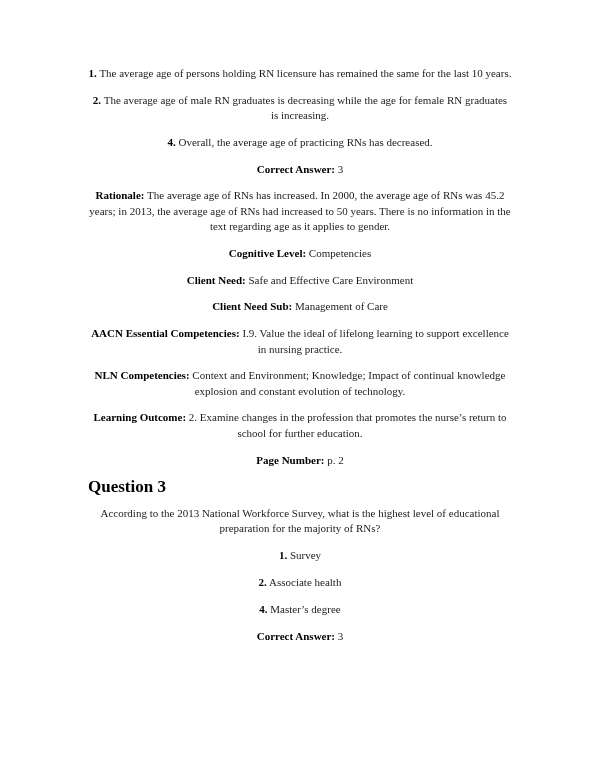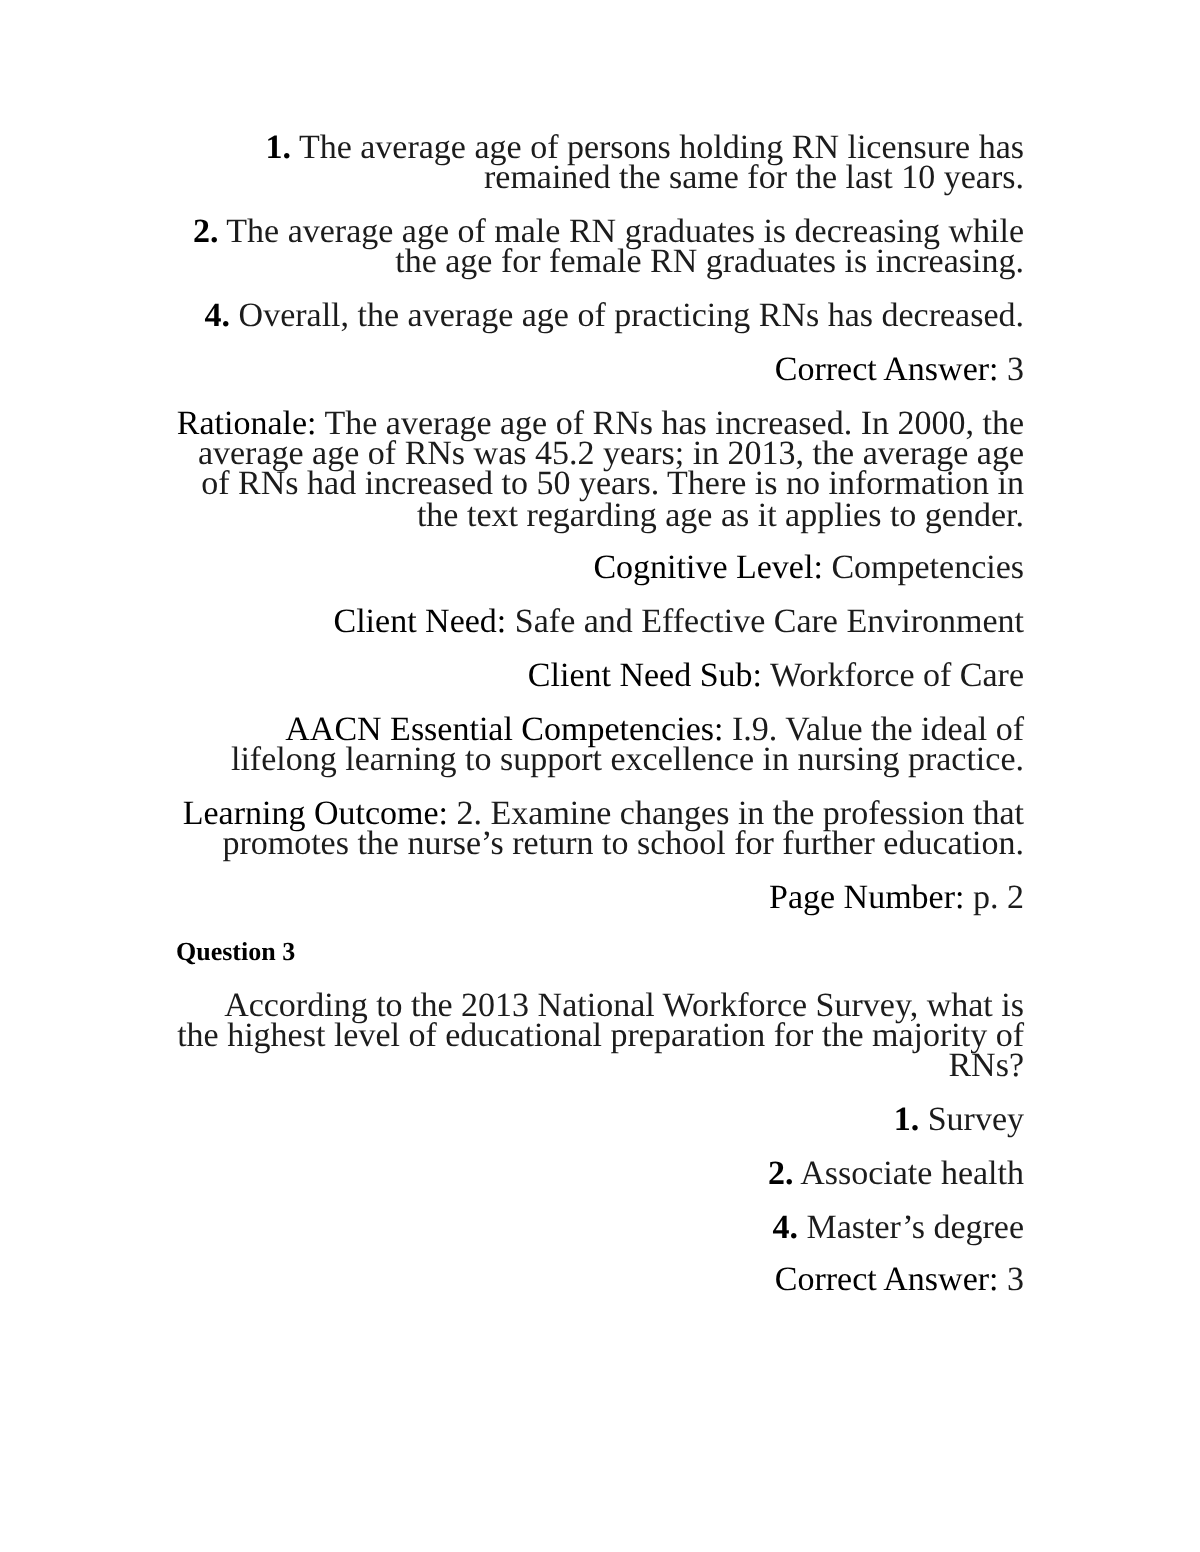--- a/index.html
+++ b/index.html
@@ -20,36 +20,36 @@
     height: 776px;
     background: #ffffff;
     box-sizing: border-box;
     padding: 66px 88px 0 88px;
   }
   .col {
     width: 424px;
   }
   p.block {
     margin: 0 0 11.5px 0;
-    font-size: 17px;
+    font-size: 11px;
     line-height: 15.3px;
-    text-align: right;
+    text-align: center;
     color: #1c1c1c;
   }
   .lbl {
-    font-weight: normal;
+    font-weight: bold;
     color: #000000;
   }
   .num {
     font-weight: bold;
     color: #000000;
   }
   h2.qhead {
     margin: 0 0 11.5px 0;
-    font-size: 13px;
+    font-size: 17px;
     line-height: 15.3px;
     font-weight: bold;
     color: #000000;
   }
   .gap-before-question {
     margin-top: 34px;
   }
 </style>
 </head>
 <body>
@@ -81,25 +81,29 @@
     <p class="block">
       <span class="lbl">Cognitive Level:</span>
       <span>Competencies</span>
     </p>
     <p class="block">
       <span class="lbl">Client Need:</span>
       <span>Safe and Effective Care Environment</span>
     </p>
     <p class="block">
       <span class="lbl">Client Need Sub:</span>
-      <span>Workforce of Care</span>
+      <span>Management of Care</span>
     </p>
     <p class="block">
       <span class="lbl">AACN Essential Competencies:</span>
       <span>I.9. Value the ideal of lifelong learning to support excellence in nursing practice.</span>
+    </p>
+    <p class="block">
+      <span class="lbl">NLN Competencies:</span>
+      <span>Context and Environment; Knowledge; Impact of continual knowledge explosion and constant evolution of technology.</span>
     </p>
     <p class="block">
       <span class="lbl">Learning Outcome:</span>
       <span>2. Examine changes in the profession that promotes the nurse’s return to school for further education.</span>
     </p>
     <p class="block">
       <span class="lbl">Page Number:</span>
       <span>p. 2</span>
     </p>
 

